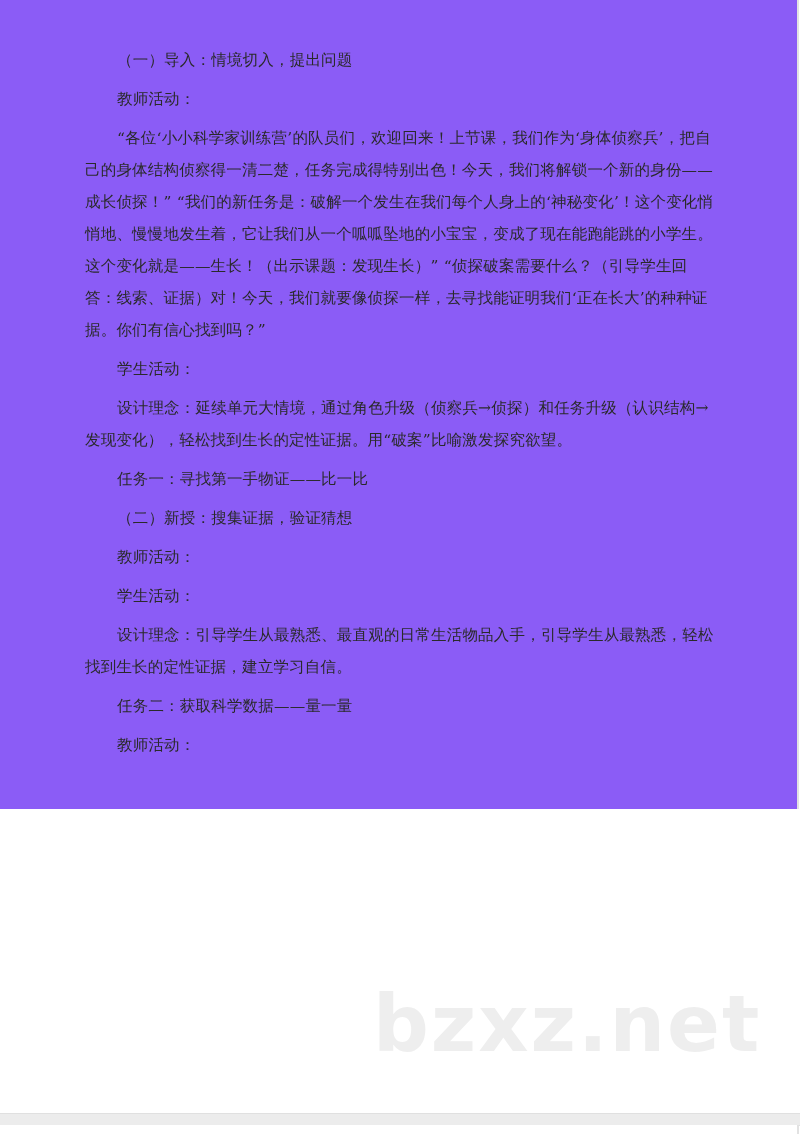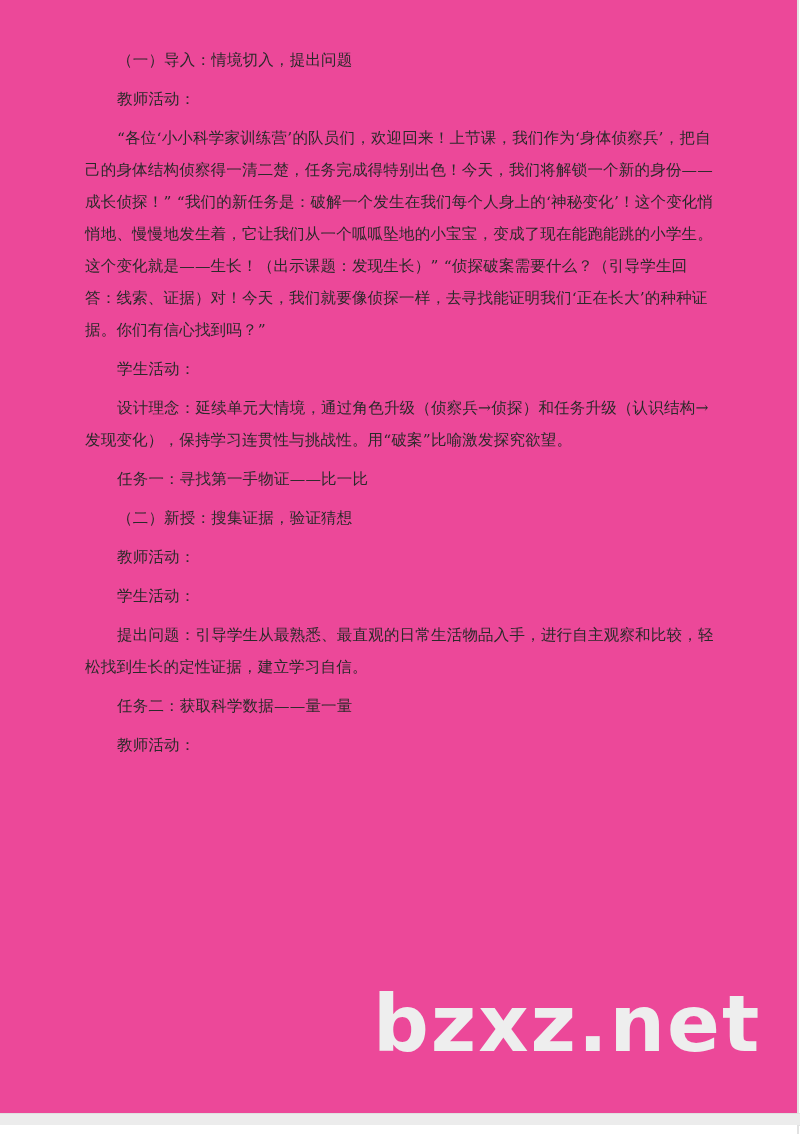--- a/index.html
+++ b/index.html
@@ -3,22 +3,22 @@
   <meta charset="utf-8">
   <style>
     html, body { margin: 0; padding: 0; }
     body {
       width: 800px; height: 1134px; overflow: hidden;
       background: #ffffff; position: relative;
       font-family: "DejaVu Serif", "Liberation Serif", serif;
       color: #2a2a2a;
     }
     .page {
-      position: absolute; left: 0; top: 0; width: 797px; height: 1113px;
-      background: #ec4899; border-right: 2px solid #e2e2e2;
+      position: absolute; left: 0; top: 0; width: 797px; height: 809px;
+      background: #8b5cf6; border-right: 2px solid #e2e2e2;
     }
     .content {
       position: absolute; left: 85px; top: 44px; width: 630px;
       font-size: 15.5px; letter-spacing: 0.2px;
     }
     .p { margin: 0; line-height: 32px; text-indent: 32px; }
     .p.gap { margin-bottom: 7px; }
     .watermark {
       position: absolute; left: 373px; top: 985px;
       font-family: "DejaVu Sans", "Liberation Sans", sans-serif;
@@ -36,25 +36,25 @@
   </style>
 </head>
 <body>
 
 <div class="page">
   <div class="content">
     <p class="p gap">（一）导入：情境切入，提出问题</p>
     <p class="p gap">教师活动：</p>
     <p class="p gap">“各位‘小小科学家训练营’的队员们，欢迎回来！上节课，我们作为‘身体侦察兵’，把自己的身体结构侦察得一清二楚，任务完成得特别出色！今天，我们将解锁一个新的身份——成长侦探！” “我们的新任务是：破解一个发生在我们每个人身上的‘神秘变化’！这个变化悄悄地、慢慢地发生着，它让我们从一个呱呱坠地的小宝宝，变成了现在能跑能跳的小学生。这个变化就是——生长！（出示课题：发现生长）” “侦探破案需要什么？（引导学生回答：线索、证据）对！今天，我们就要像侦探一样，去寻找能证明我们‘正在长大’的种种证据。你们有信心找到吗？”</p>
     <p class="p gap">学生活动：</p>
-    <p class="p gap">设计理念：延续单元大情境，通过角色升级（侦察兵→侦探）和任务升级（认识结构→发现变化），保持学习连贯性与挑战性。用“破案”比喻激发探究欲望。</p>
+    <p class="p gap">设计理念：延续单元大情境，通过角色升级（侦察兵→侦探）和任务升级（认识结构→发现变化），轻松找到生长的定性证据。用“破案”比喻激发探究欲望。</p>
     <p class="p gap">任务一：寻找第一手物证——比一比</p>
     <p class="p gap">（二）新授：搜集证据，验证猜想</p>
     <p class="p gap">教师活动：</p>
     <p class="p gap">学生活动：</p>
-    <p class="p gap">提出问题：引导学生从最熟悉、最直观的日常生活物品入手，进行自主观察和比较，轻松找到生长的定性证据，建立学习自信。</p>
+    <p class="p gap">设计理念：引导学生从最熟悉、最直观的日常生活物品入手，引导学生从最熟悉，轻松找到生长的定性证据，建立学习自信。</p>
     <p class="p gap">任务二：获取科学数据——量一量</p>
     <p class="p">教师活动：</p>
   </div>
   <div class="watermark">bzxz.net</div>
 </div>
 <div class="separator"></div>
 <div class="next-page"></div>
 
 </body></html>

